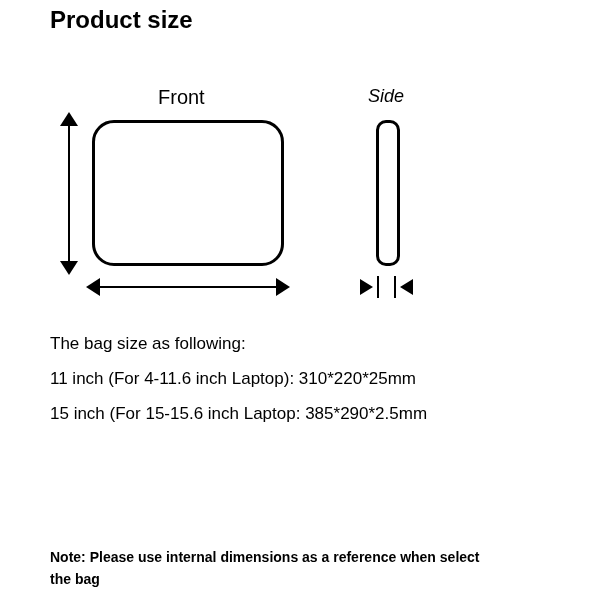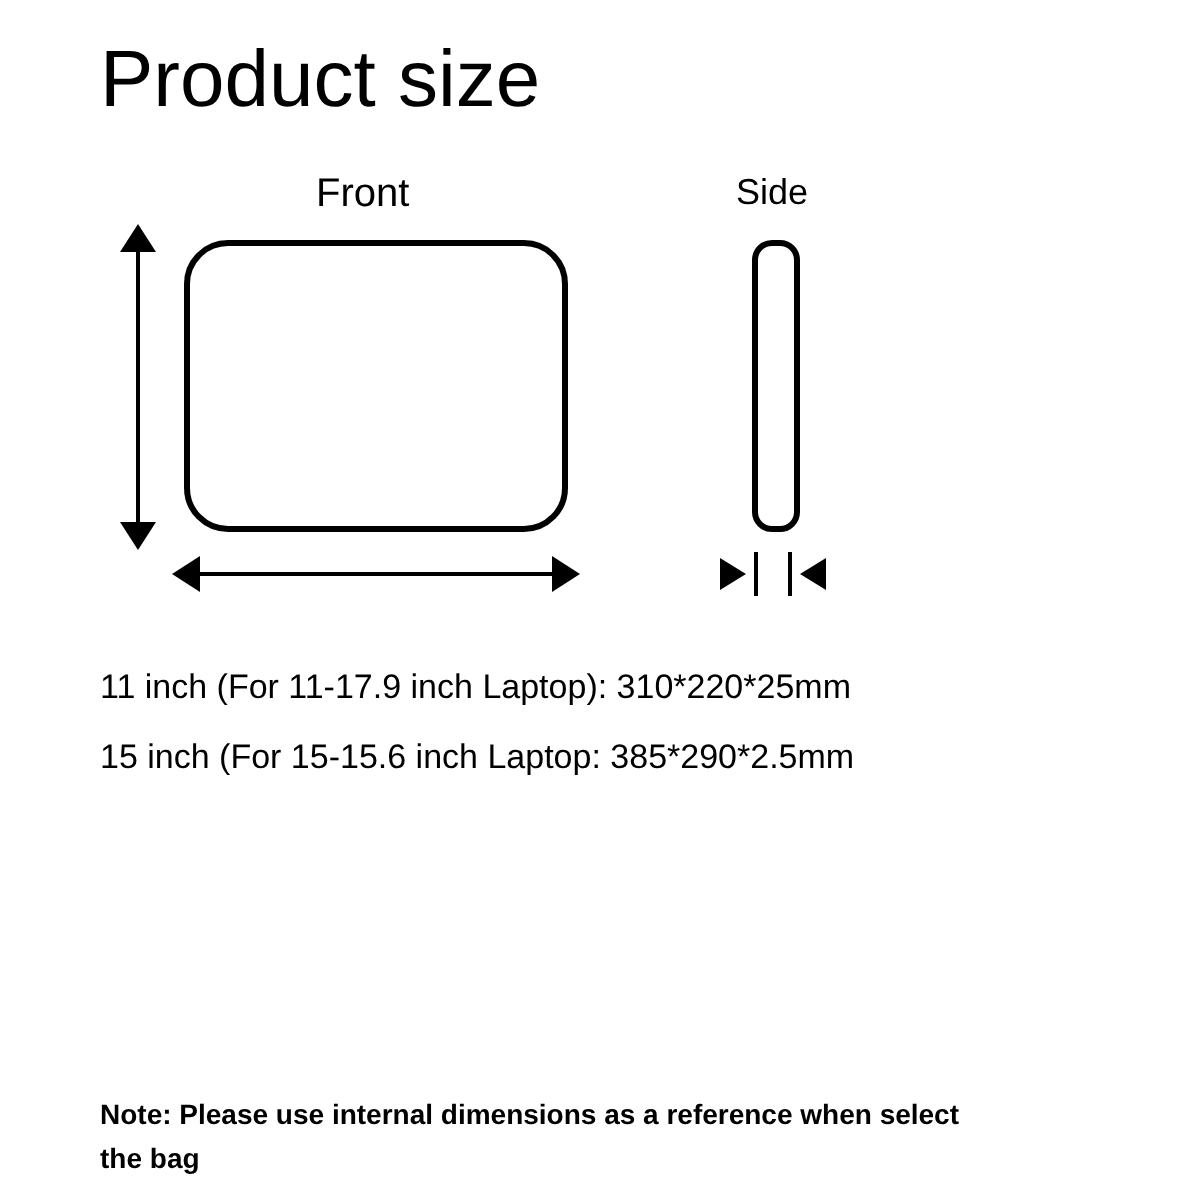--- a/index.html
+++ b/index.html
@@ -9,35 +9,36 @@
     height: 600px;
     background: #fff;
     font-family: Arial, Helvetica, sans-serif;
     color: #000;
     position: relative;
     overflow: hidden;
   }
   .title {
     position: absolute;
     left: 50px;
-    top: 18px;
-    font-size: 40px;
-    font-weight: normal;
+    top: 6px;
+    font-size: 24px;
+    font-weight: bold;
   }
   .front-label {
     position: absolute;
     left: 158px;
     top: 86px;
     font-size: 20px;
   }
   .side-label {
     position: absolute;
     left: 368px;
     top: 86px;
     font-size: 18px;
+    font-style: italic;
   }
   
   .front-rect {
     position: absolute;
     left: 92px;
     top: 120px;
     width: 186px;
     height: 140px;
     border: 3px solid #000;
     border-radius: 22px;
@@ -176,17 +177,18 @@
 <div class="arrow-left"></div>
 <div class="arrow-right"></div>
 
 <div class="side-rect"></div>
 <div class="side-arrow-left"></div>
 <div class="side-tick-left"></div>
 <div class="side-arrow-right"></div>
 <div class="side-tick-right"></div>
 
 <div class="list">
-  <div>11 inch (For 11-17.9 inch Laptop): 310*220*25mm</div>
+  <div>The bag size as following:</div>
+  <div>11 inch (For 4-11.6 inch Laptop): 310*220*25mm</div>
   <div>15 inch (For 15-15.6 inch Laptop: 385*290*2.5mm</div>
 </div>
 
 <div class="note">Note: Please use internal dimensions as a reference when select the bag</div>
 
 </body></html>

